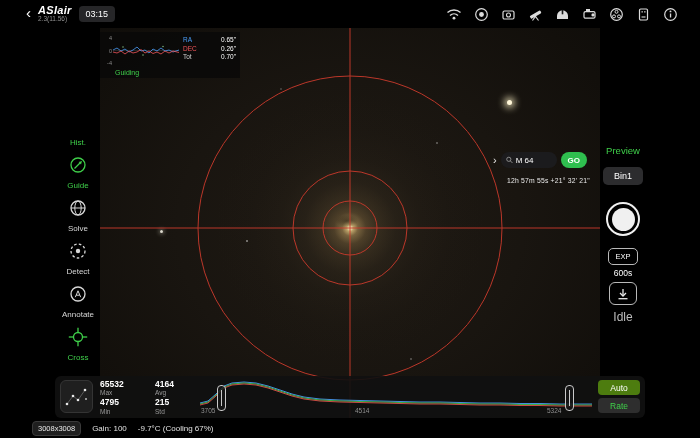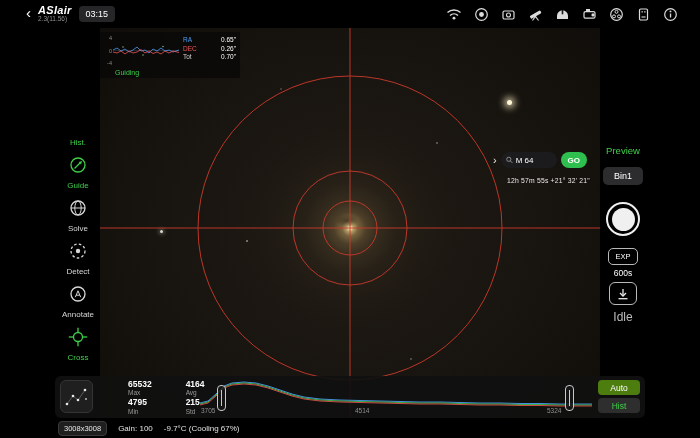--- a/index.html
+++ b/index.html
@@ -107,39 +107,39 @@
     border:1px solid #b9b9b9; border-radius:6px; display:flex; align-items:center; justify-content:center; }
   .idle-label { position:absolute; left:599px; top:310px; width:48px; text-align:center;
     color:#bdbdbd; font-size:12px; }
   
   .hist-bar { position:absolute; left:55px; top:376px; width:590px; height:42px;
     background:rgba(16,16,16,0.92); border-radius:6px; }
   .hb-thumb { position:absolute; left:5px; top:4px; width:33px; height:33px; background:#1f1f1f;
     border:1px solid #343434; border-radius:6px; display:flex; align-items:center; justify-content:center; }
   .hb-stats { position:absolute; left:45px; top:4px; width:104px; display:grid;
     grid-template-columns:1fr 1fr; column-gap:6px; }
-  .hb-cell { line-height:1; margin-bottom:2px;margin-left:28px; }
+  .hb-cell { line-height:1; margin-bottom:2px; }
   .hb-num { font-size:8.5px; color:#fff; font-weight:bold; line-height:1.1; }
   .hb-lbl { font-size:6.5px; color:#9a9a9a; line-height:1.1; }
   .hb-plot { position:absolute; left:145px; top:2px; width:392px; height:30px; }
   .handle { position:absolute; width:9px; height:26px; border:1.5px solid #c9c9c9; border-radius:4px;
     background:rgba(22,22,22,0.85); top:9px; }
   .handle::after { content:""; position:absolute; left:50%; top:4px; bottom:4px; width:1px;
     margin-left:-0.5px; background:#c9c9c9; }
   .handle-left { left:162px; }
   .handle-right { left:510px; }
   .tick { position:absolute; top:31px; font-size:6.5px; color:#8f8f8f; }
   .tick-left { left:146px; } .tick-mid { left:300px; } .tick-right { left:492px; }
   .auto-btn { position:absolute; right:5px; top:4px; width:42px; height:15px; background:#4d7c0f;
     border-radius:4px; color:#fff; font-size:8.5px; display:flex; align-items:center; justify-content:center; }
   .zoom-btn { position:absolute; right:5px; top:22px; width:42px; height:15px; background:#2e2e2e;
     border-radius:4px; color:#3fcf4a; font-size:8.5px; display:flex; align-items:center; justify-content:center; }
   
   .status-bar { position:absolute; left:0; top:418px; width:700px; height:20px; background:#000;
-    display:flex; align-items:center; gap:11px; padding-left:58px; }
+    display:flex; align-items:center; gap:11px; padding-left:32px; }
   .res-box { background:#1f1f1f; border:1px solid #3a3a3a; border-radius:4px; color:#e8e8e8;
     font-size:7.5px; padding:2px 5px; }
   .sb-text { font-size:8px; color:#e0e0e0; }
 </style>
 </head>
 <body>
 
 <div class="screen">
 
   <div class="image-area">
@@ -386,21 +386,21 @@
       <polyline fill="none" stroke="#4a9df8" stroke-width="0.9" points="0,25 8,23 16,16 24,8 32,5 44,4 56,5 68,8 80,12 92,16 104,19 120,21 140,22 160,22.5 180,23 200,23.5 220,24 240,24 260,24.5 280,25 300,25 320,25.5 340,25.5 360,26 392,26"></polyline>
       <polyline fill="none" stroke="#43c14e" stroke-width="0.9" points="0,26 8,24 16,17 24,9 32,6 44,5 56,6 68,9 80,13 92,17 104,20 120,22 140,23 160,23.5 180,24 200,24.5 220,25 240,25 260,25.5 280,26 300,26 320,26.5 340,26.5 360,27 392,27"></polyline>
       <polyline fill="none" stroke="#e0514a" stroke-width="0.9" points="0,27 8,25 16,18 24,10 32,7 44,6 56,7 68,10 80,14 92,18 104,21 120,23 140,24 160,24.5 180,25 200,25.5 220,26 240,26 260,26.5 280,27 300,27 320,27.5 340,27.5 360,28 392,28"></polyline>
     </svg>
     <div class="handle handle-left"></div>
     <div class="handle handle-right"></div>
     <span class="tick tick-left">3705</span>
     <span class="tick tick-mid">4514</span>
     <span class="tick tick-right">5324</span>
     <div class="auto-btn">Auto</div>
-    <div class="zoom-btn">Hist</div>
+    <div class="zoom-btn">Rate</div>
   </div>
 
   <div class="status-bar">
     <span class="res-box">3008x3008</span>
     <span class="sb-text">Gain: 100</span>
     <span class="sb-text">-9.7°C (Cooling 67%)</span>
   </div>
 
 </div>
 

